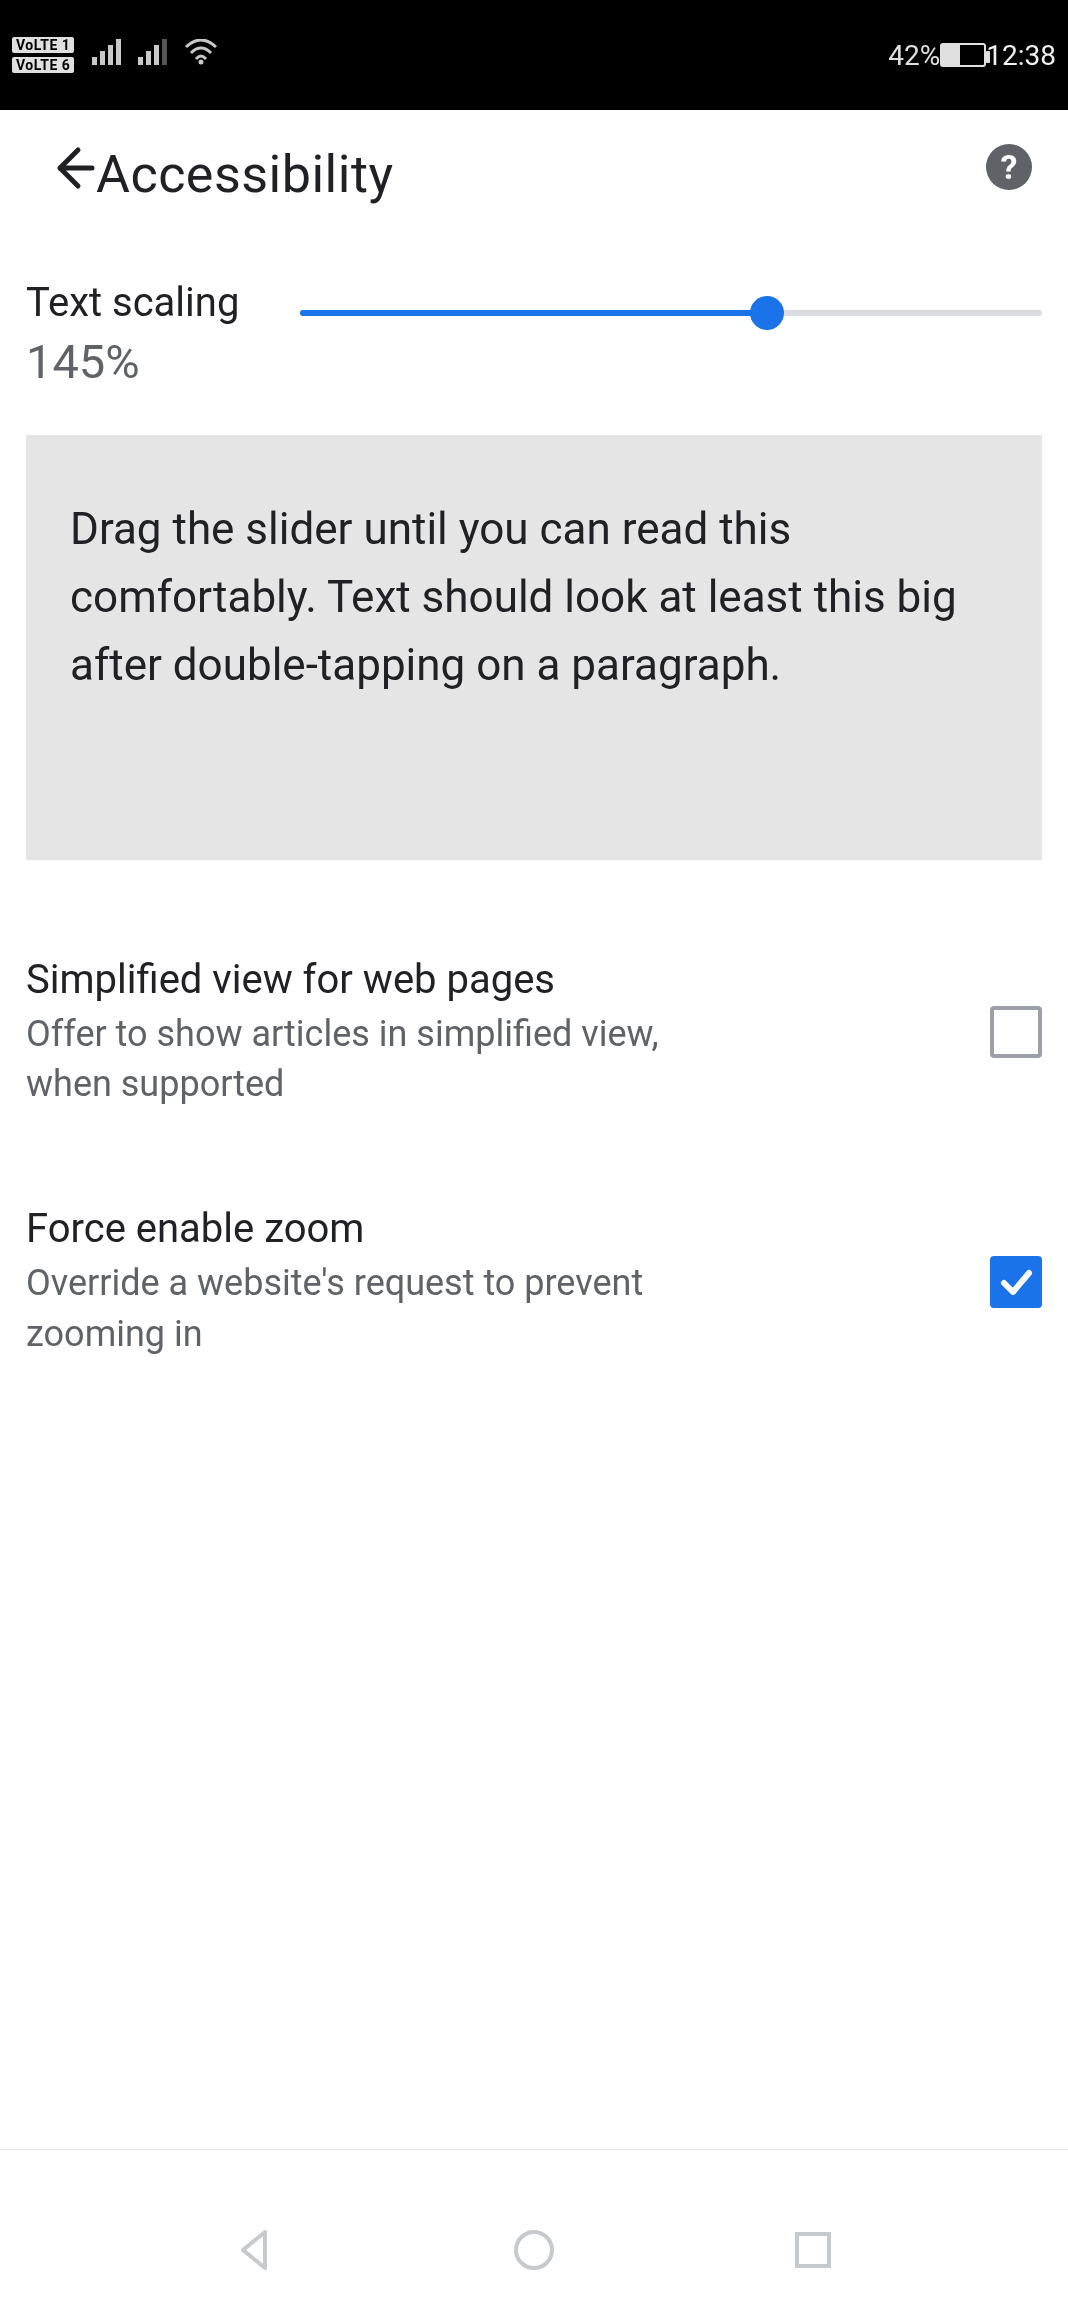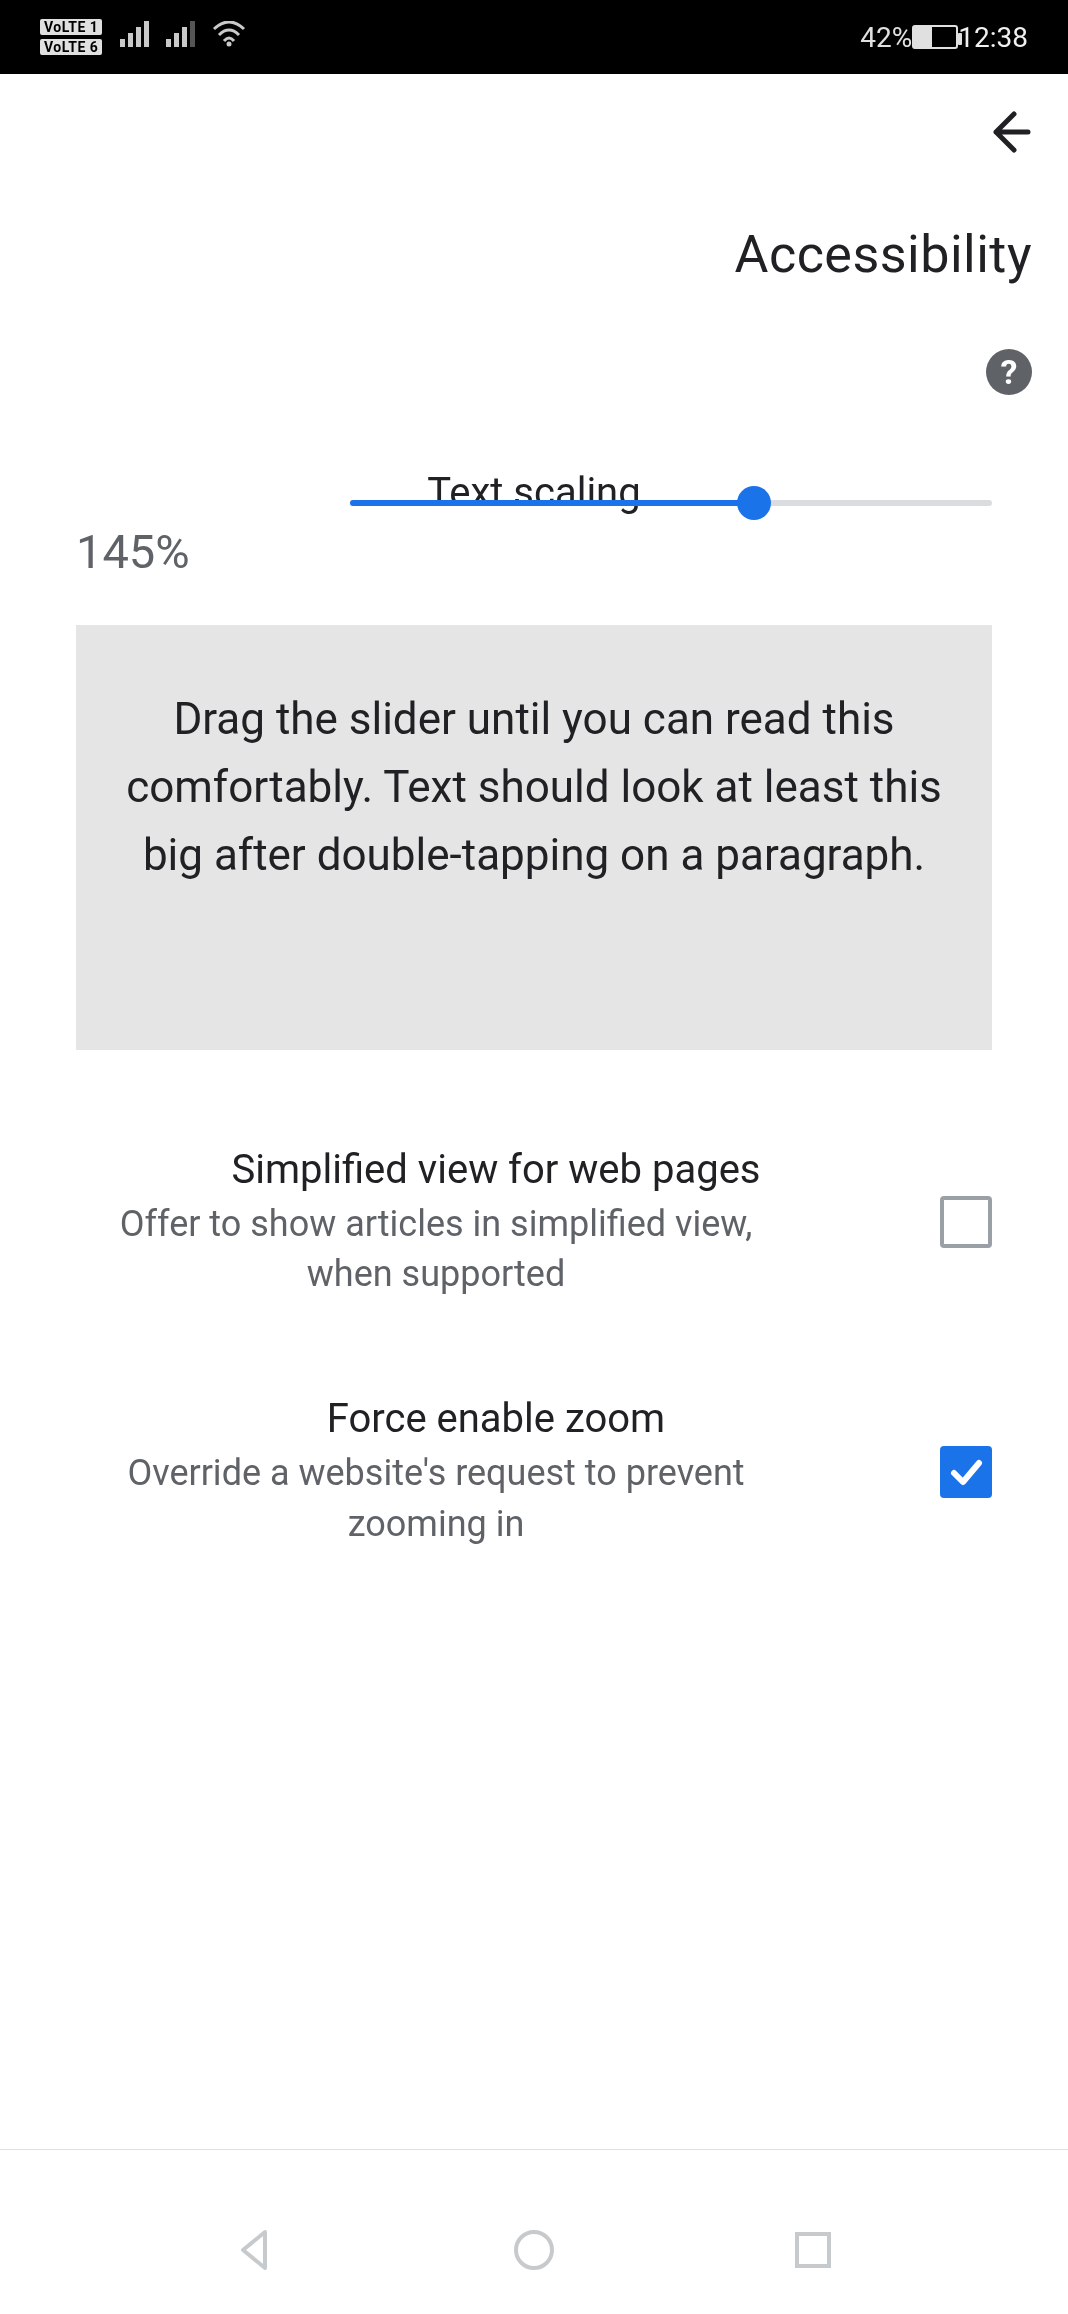--- a/index.html
+++ b/index.html
@@ -9,26 +9,26 @@
     font-family: Roboto, "Helvetica Neue", Arial, sans-serif;
     background: #fff;
     color: #202124;
     display: flex;
     flex-direction: column;
     position: relative;
   }
 
   
   .status-bar {
-    height: 74px;
+    height: 110px;
     background: #000;
     display: flex;
     align-items: center;
     justify-content: space-between;
-    padding: 0 40px;
+    padding: 0 12px;
     color: #e0e0e0;
     font-size: 28px;
   }
   .status-left { display:flex; align-items:center; gap:18px; }
   .volte-stack { display:flex; flex-direction:column; gap:4px; }
   .volte-badge {
     background: #e0e0e0; color:#000;
     font-size: 14px; font-weight: 700;
     padding: 1px 4px; border-radius: 2px;
     line-height: 1; letter-spacing: .5px;
@@ -41,39 +41,37 @@
   }
   .battery-box::after {
     content:""; position:absolute; right:-6px; top:6px; width:4px; height:12px;
     background:#e0e0e0; border-radius: 1px;
   }
   .battery-fill { height: 100%; width: 42%; background:#e0e0e0; }
   .clock { font-size: 28px; font-weight: 400; color:#f0f0f0; }
 
   
   .appbar {
-    display:flex; align-items:flex-end;
+    display:flex; align-items:flex-start;
     padding: 34px 36px 34px 48px;
-    gap: 64px;
-    flex-direction: column;
   }
   .appbar .back { cursor:pointer; }
   .appbar h1 {
     font-size: 52px; font-weight: 400; flex:1;
     letter-spacing: .5px;
   }
   .help-circle {
     width: 46px; height: 46px; border-radius: 50%;
     background: #5f6368; display:flex; align-items:center; justify-content:center;
     cursor:pointer;
   }
   .help-q { color:#fff; font-size:34px; font-weight:700; }
 
   
-  .content { padding: 0 76px; text-align: center; }
+  .content { padding: 0 26px; }
 
   .scaling-label { font-size: 40px; color:#202124; margin-top: 40px; }
   .scaling-value { font-size: 47px; color:#5f6368; margin-top: 8px; }
 
   .slider-wrap {
     position: relative;
     height: 50px;
     display:flex; align-items:center;
     margin-top: -38px;
     margin-left: 160px;

